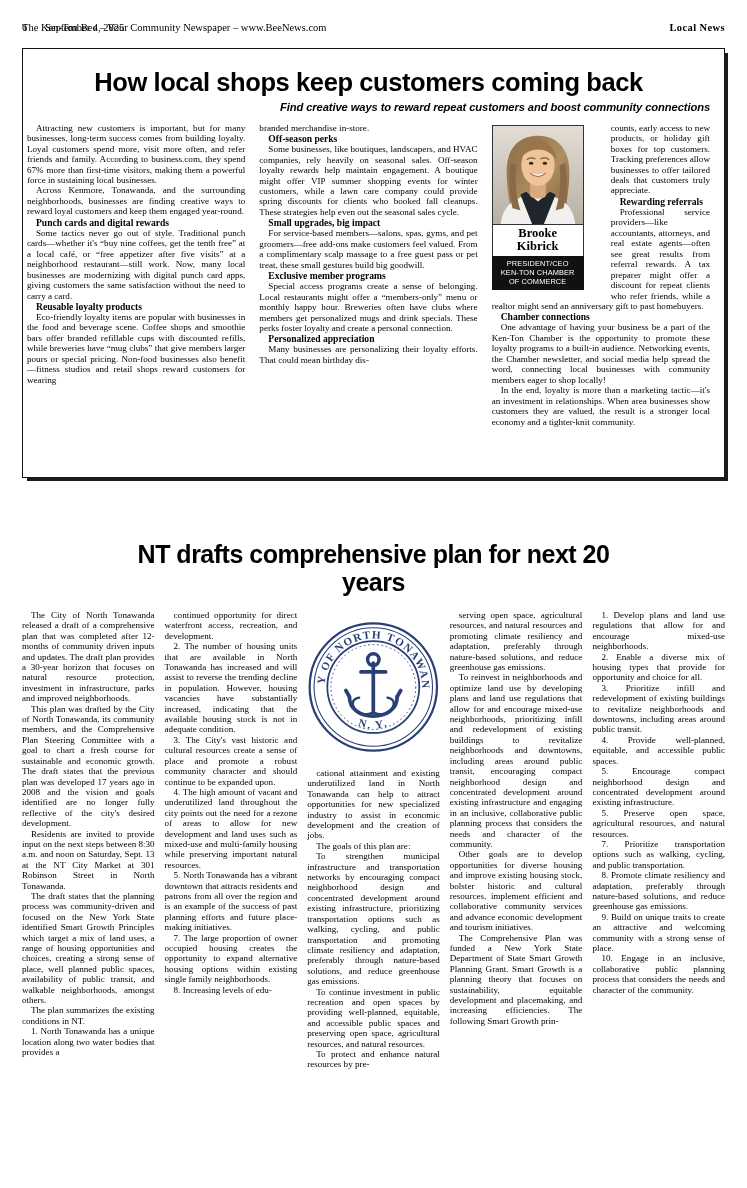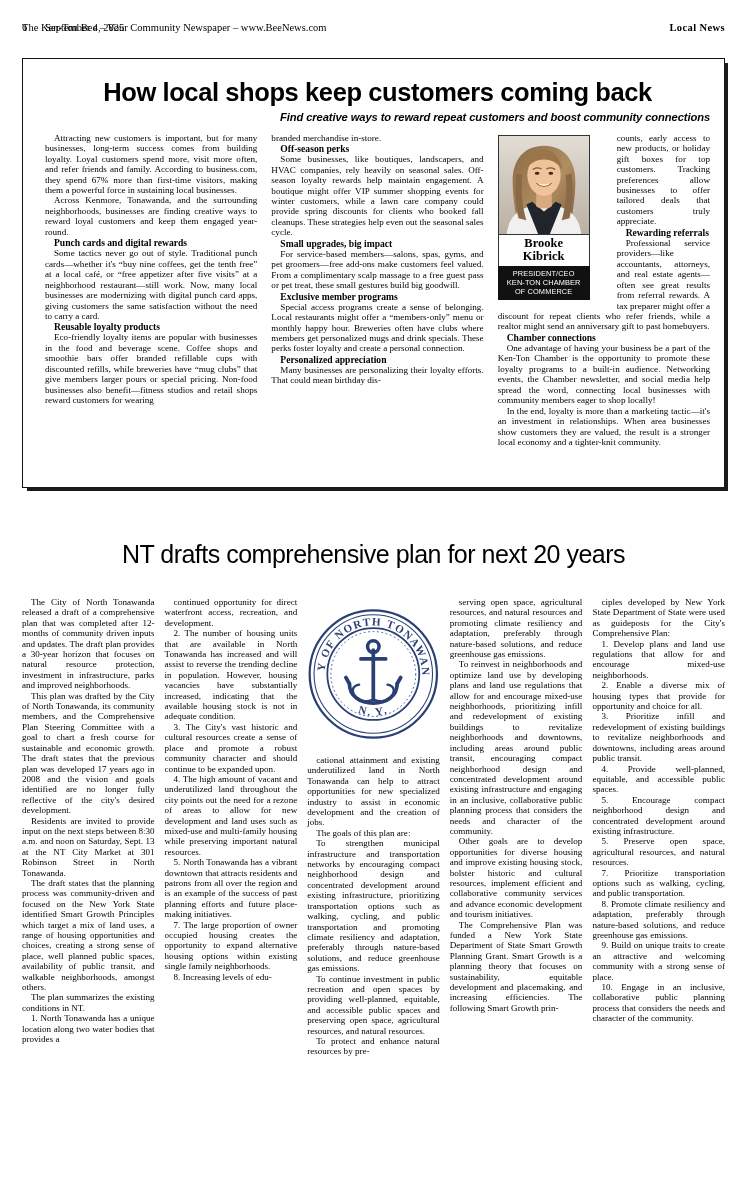--- a/index.html
+++ b/index.html
@@ -41,26 +41,26 @@
     margin-left: auto;
     font-weight: 700;
     letter-spacing: .4px;
     font-size: 10.5px;
   }
 
   
   .story-box {
     position: absolute;
     left: 22px;
-    top: 58px;
+    top: 48px;
     width: 703px;
     height: 430px;
     border: 1.5px solid #111;
     background: #fff;
-    padding: 16px 14px 10px 22px;
+    padding: 16px 14px 10px 4px;
   }
   .story-box::after {
     content: "";
     position: absolute;
     right: -4px;
     top: 4px;
     bottom: -4px;
     width: 4px;
     background: #1b1b1b;
   }
@@ -162,25 +162,25 @@
   
   .story2 {
     position: absolute;
     left: 22px;
     top: 540px;
     width: 703px;
   }
   .headline2 {
     text-align: center;
     font-family: "Liberation Sans", sans-serif;
-    font-weight: 400;
+    font-weight: 700;
     font-size: 25px;
     line-height: 1.12;
     letter-spacing: -0.5px;
-    margin: 0 0 29px 0;
+    margin: 0 0 14px 0;
     padding: 0 95px;
   }
   .cols5 {
     display: flex;
     gap: 10px;
     align-items: flex-start;
   }
   .c5 {
     flex: 1 1 0;
     min-width: 0;
@@ -371,21 +371,20 @@
     </div>
 
     <div class="c5">
       <p>serving open space, agricultural resources, and natural resources and promoting climate resiliency and adaptation, preferably through nature-based solutions, and reduce greenhouse gas emissions.</p>
       <p>To reinvest in neighborhoods and optimize land use by developing plans and land use regulations that allow for and encourage mixed-use neighborhoods, prioritizing infill and redevelopment of existing buildings to revitalize neighborhoods and downtowns, including areas around public transit, encouraging compact neighborhood design and concentrated development around existing infrastructure and engaging in an inclusive, collaborative public planning process that considers the needs and character of the community.</p>
       <p>Other goals are to develop opportunities for diverse housing and improve existing housing stock, bolster historic and cultural resources, implement efficient and collaborative community services and advance economic development and tourism initiatives.</p>
       <p>The Comprehensive Plan was funded a New York State Department of State Smart Growth Planning Grant. Smart Growth is a planning theory that focuses on sustainability, equitable development and placemaking, and increasing efficiencies. The following Smart Growth prin-</p>
     </div>
 
     <div class="c5">
-      <p>ciples developed by New York State Department of State were used as guideposts for the City's Comprehensive Plan:</p>
       <p>1. Develop plans and land use regulations that allow for and encourage mixed-use neighborhoods.</p>
       <p>2. Enable a diverse mix of housing types that provide for opportunity and choice for all.</p>
       <p>3. Prioritize infill and redevelopment of existing buildings to revitalize neighborhoods and downtowns, including areas around public transit.</p>
       <p>4. Provide well-planned, equitable, and accessible public spaces.</p>
       <p>5. Encourage compact neighborhood design and concentrated development around existing infrastructure.</p>
       <p>5. Preserve open space, agricultural resources, and natural resources.</p>
       <p>7. Prioritize transportation options such as walking, cycling, and public transportation.</p>
       <p>8. Promote climate resiliency and adaptation, preferably through nature-based solutions, and reduce greenhouse gas emissions.</p>
       <p>9. Build on unique traits to create an attractive and welcoming community with a strong sense of place.</p>
       <p>10. Engage in an inclusive, collaborative public planning process that considers the needs and character of the community.</p>

